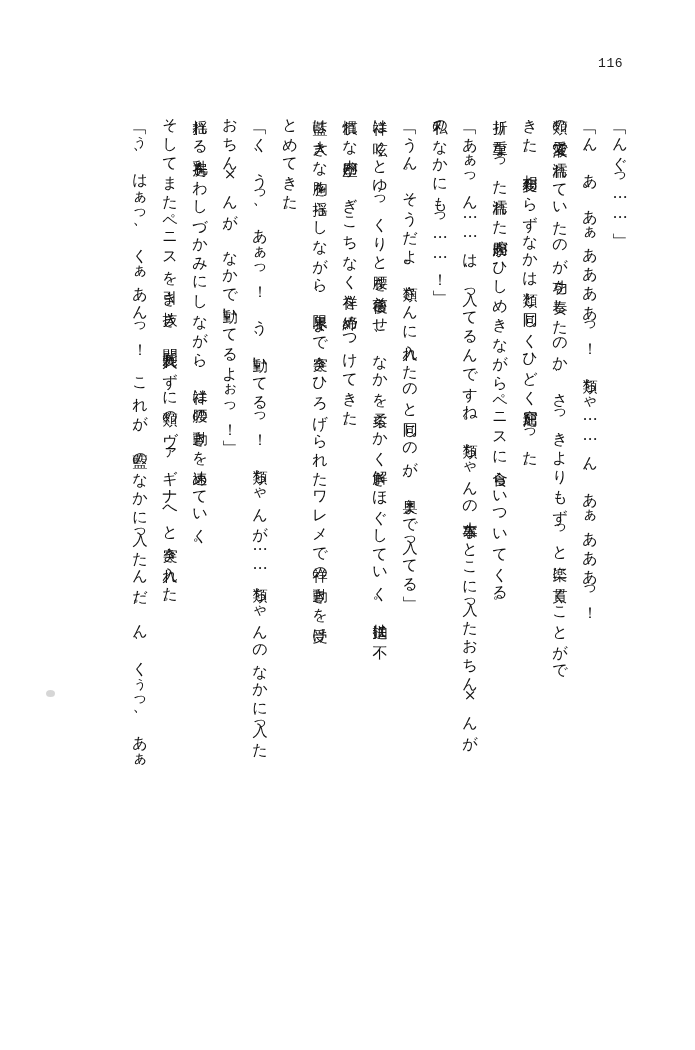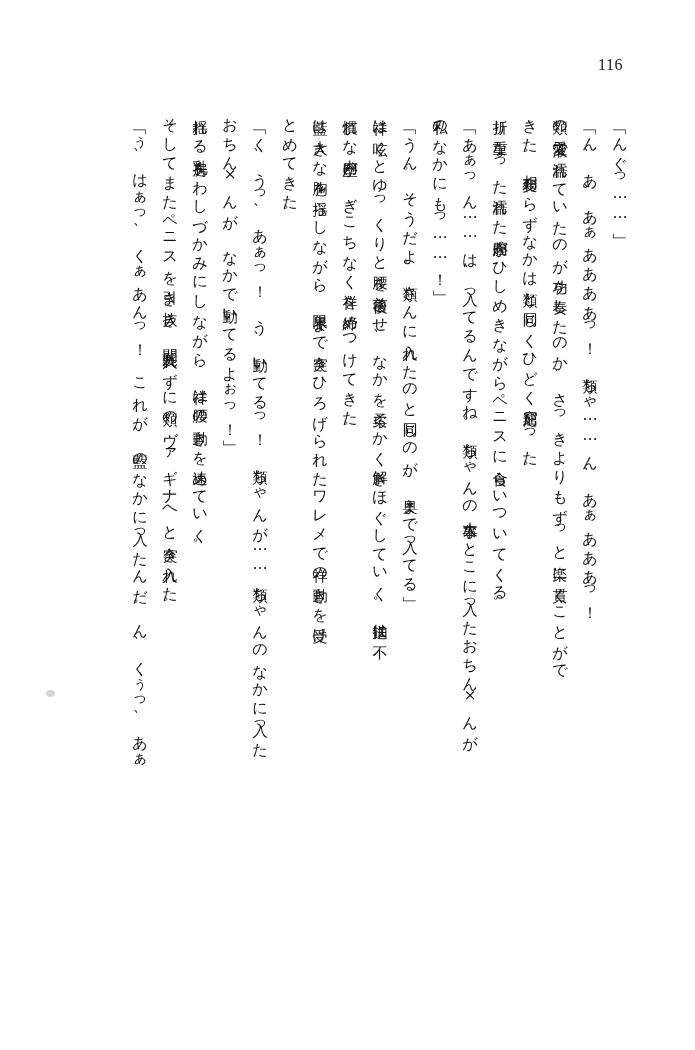--- a/index.html
+++ b/index.html
@@ -14,22 +14,22 @@
     position: relative;
     width: 695px;
     height: 1050px;
     background: #ffffff;
     overflow: hidden;
   }
   .page-number {
     position: absolute;
     top: 56px;
     right: 72px;
-    font-family: Liberation Serif, serif;
-    font-size: 16px;
+    font-family: Liberation Mono, monospace;
+    font-size: 13px;
     color: #1a1a1a;
     letter-spacing: 0.5px;
   }
   .body-text {
     position: absolute;
     top: 108px;
     right: 60px;
     left: 60px;
     bottom: 90px;
     display: flex;

